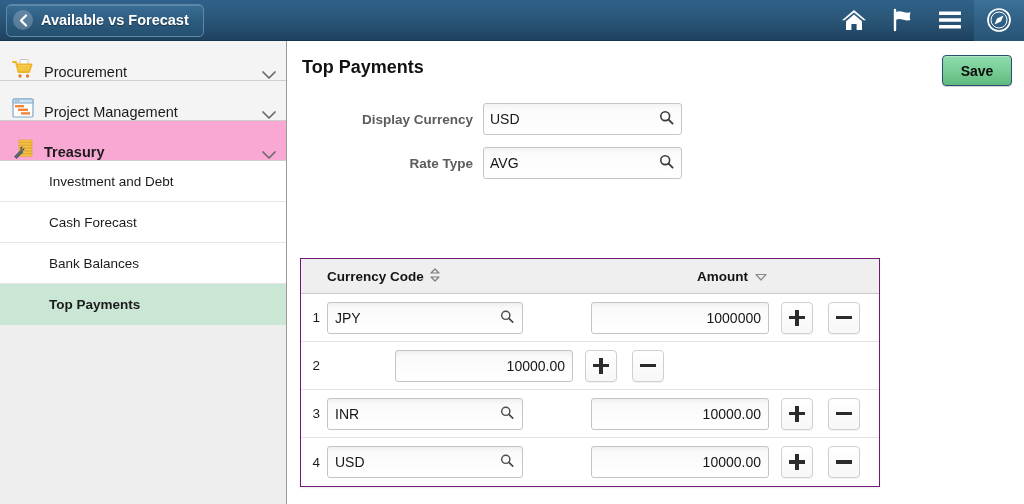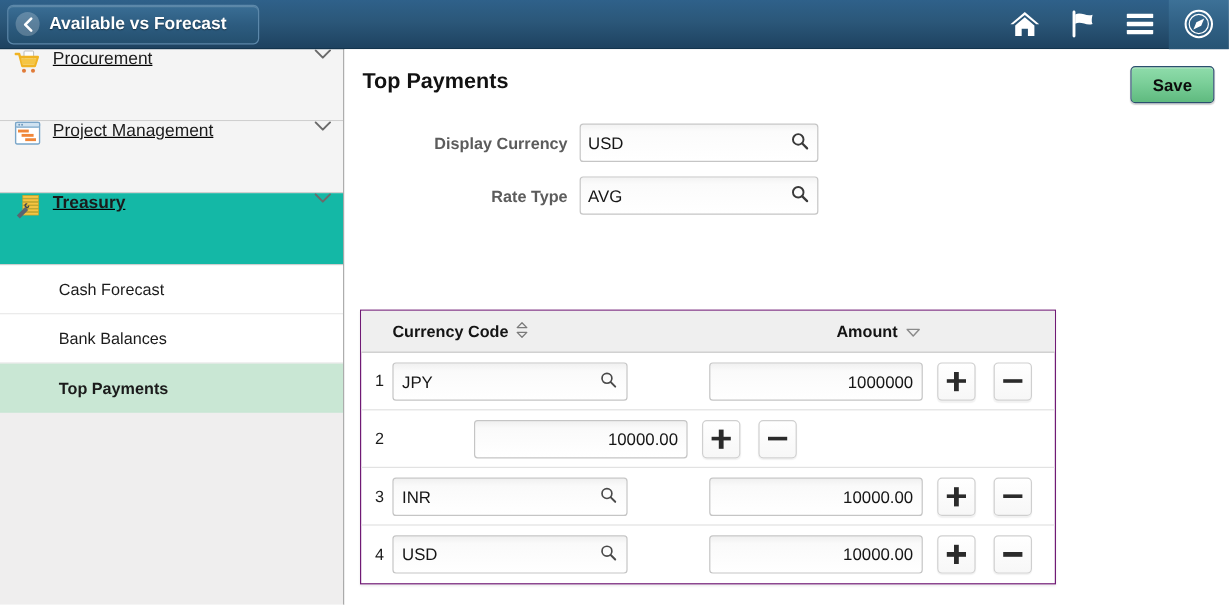--- a/index.html
+++ b/index.html
@@ -17,21 +17,21 @@
     position: relative;
     width: 1024px; height: 41px;
     background: linear-gradient(to bottom, #2f618a 0%, #2b5779 45%, #1e4260 100%);
     border-bottom: 1px solid #13344d;
     display: flex; align-items: center;
   }
   .back-btn {
     margin-left: 6px;
     height: 33px;
     display: flex; align-items: center;
-    padding: 0 26px 0 6px;
+    padding: 0 14px 0 6px;
     border: 1px solid #5c88aa;
     border-radius: 5px;
     background: linear-gradient(to bottom, #3a6e95 0%, #2d5c80 50%, #24506f 100%);
     box-shadow: inset 0 1px 0 rgba(255,255,255,0.18);
     cursor: pointer;
   }
   .back-chevron {
     width: 20px; height: 20px;
     border-radius: 50%;
     background: rgba(255,255,255,0.22);
@@ -80,29 +80,28 @@
   
   .sidebar {
     width: 287px;
     height: 463px;
     background: #efeeee;
     border-right: 1px solid #9a9a9a;
     flex: none;
     overflow: hidden;
   }
   .nav-group {
-    height: 60px;
-    display: flex; align-items: flex-start;
+    height: 40px;
+    display: flex; align-items: flex-end;
     padding: 0 0 0 12px;
     border-bottom: 1px solid #cfcfcf;
     background: #f4f4f4;
     cursor: pointer;
-    text-decoration: underline;
-  }
-  .nav-group.expanded { background: #14b8a6; }
+  }
+  .nav-group.expanded { background: #f9a8d4; }
   .nav-ico {
     width: 22px; height: 22px;
     flex: none;
     margin-right: 10px;
     position: relative;
   }
   .nav-ico svg { display:block; }
   .nav-label {
     font-size: 14.5px;
     color: #1b1b1b;
@@ -381,20 +380,23 @@
       </span>
       <span class="nav-label">Treasury</span>
       <span class="chev">
         <svg width="14" height="9" viewBox="0 0 14 9">
             <path d="M1 1 L7 7 L13 1" fill="none" stroke="#6b6b6b" stroke-width="1.7" stroke-linecap="round" stroke-linejoin="round"></path>
           </svg>
       </span>
     </div>
 
     <div class="nav-sub">
+      <span>Investment and Debt</span>
+    </div>
+    <div class="nav-sub">
       <span>Cash Forecast</span>
     </div>
     <div class="nav-sub">
       <span>Bank Balances</span>
     </div>
     <div class="nav-sub active">
       <span>Top Payments</span>
     </div>
 
     <div class="sidebar-filler"></div>

